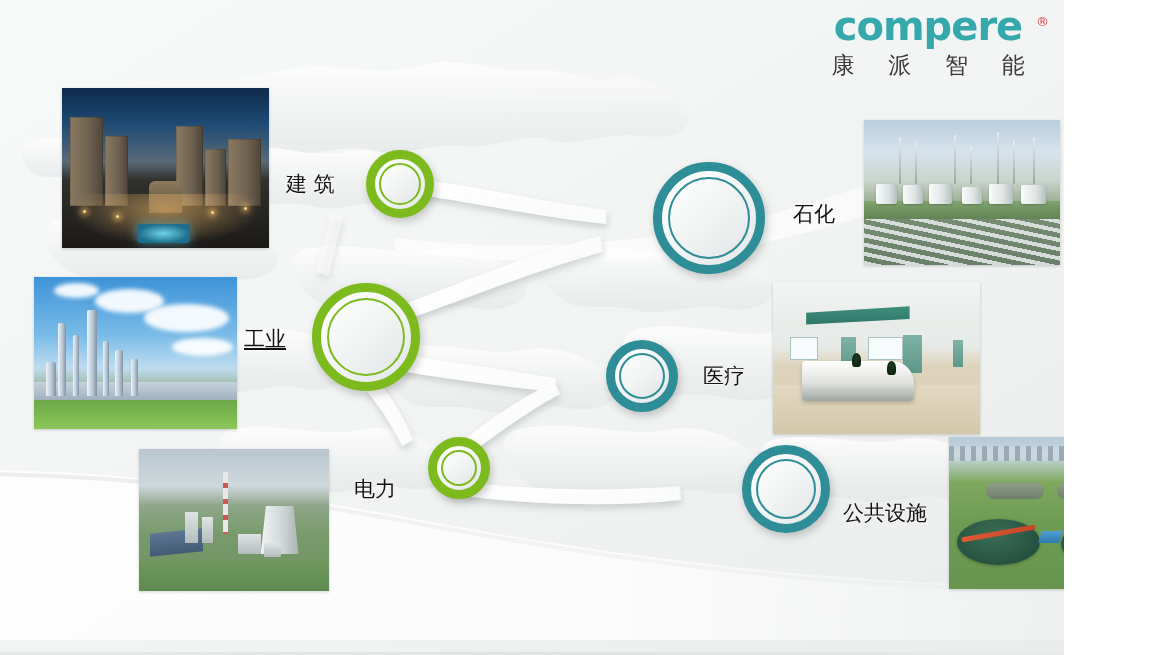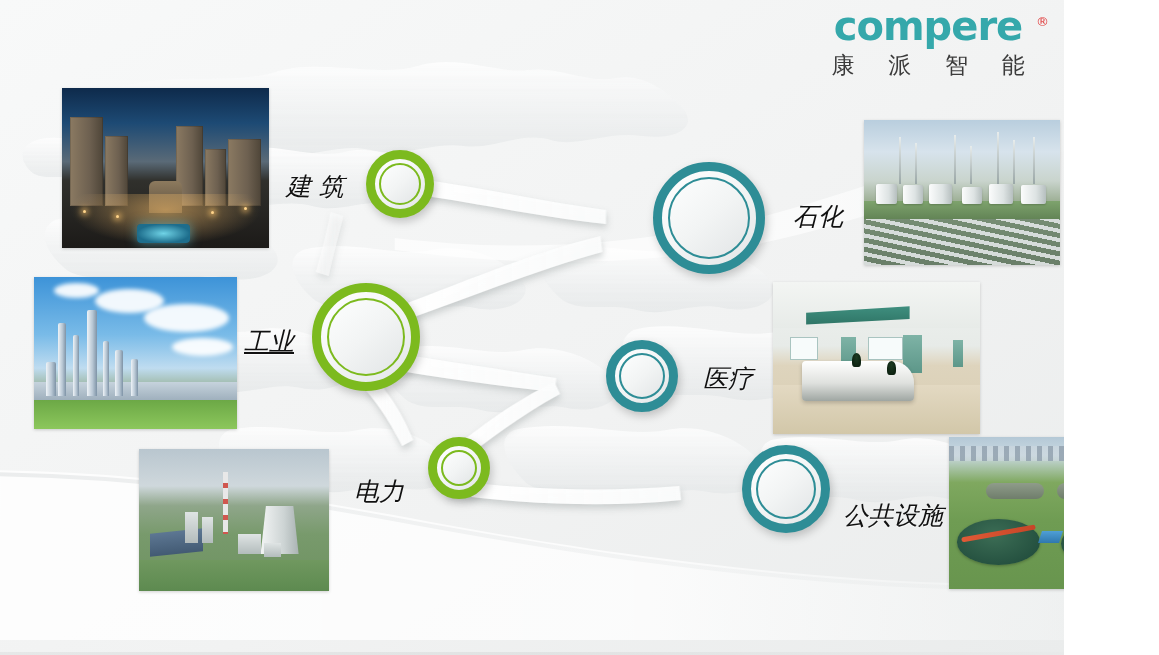--- a/index.html
+++ b/index.html
@@ -360,25 +360,24 @@
   }
   .node.green { border: 9px solid #7cba1e; }
   .node.green .ring-inner { border: 2px solid #7cba1e; }
   .node.teal { border: 9px solid #2e8d96; }
   .node.teal .ring-inner { border: 2px solid #2e8d96; }
 
   
   .label {
     position: absolute;
     color: #111111;
-    font-size: 25px;
+    font-size: 21px;
     font-family: "DejaVu Sans", sans-serif;
     white-space: nowrap;
     text-shadow: 0 1px 1px rgba(255,255,255,.75);
-    font-style: italic;
   }
   .label.link {
     text-decoration: underline;
   }
 </style>
 </head>
 <body>
 
 <div id="slide">
 

